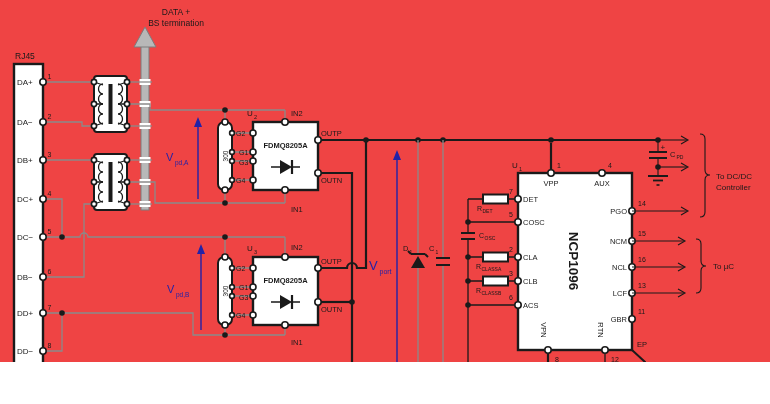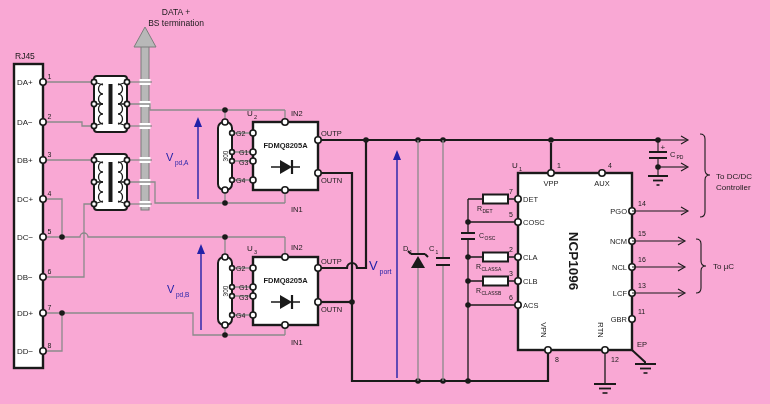--- a/index.html
+++ b/index.html
@@ -1,16 +1,16 @@
 <!DOCTYPE html>
 <html><head>
 <meta charset="utf-8">
 <style>
   html,body{margin:0;padding:0;background:#ffffff;}
-  .stage{width:770px;height:404px;position:relative;background:#f9a8d4;overflow:hidden;}
+  .stage{width:770px;height:362px;position:relative;background:#ef4444;overflow:hidden;}
   svg{display:block;}
   text{font-family:"Liberation Sans","DejaVu Sans",sans-serif;fill:#1a1a1a;}
   .b{font-weight:bold;}
   .blue{fill:#2222a8;}
   .f5{font-size:5px;} .f55{font-size:5.5px;} .f6{font-size:6.5px;} .f7{font-size:7px;}
   .f75{font-size:7.5px;} .f8{font-size:8px;} .f85{font-size:8.5px;} .f11{font-size:11px;}
   .f13{font-size:13px;} .f135{font-size:13.5px;}
   .wire{stroke:#8a8a8a;stroke-width:1.3;fill:none;}
   .lead{stroke:#1a1a1a;stroke-width:1.3;fill:none;}
   .pwr{stroke:#1a1a1a;stroke-width:2.2;fill:none;}

